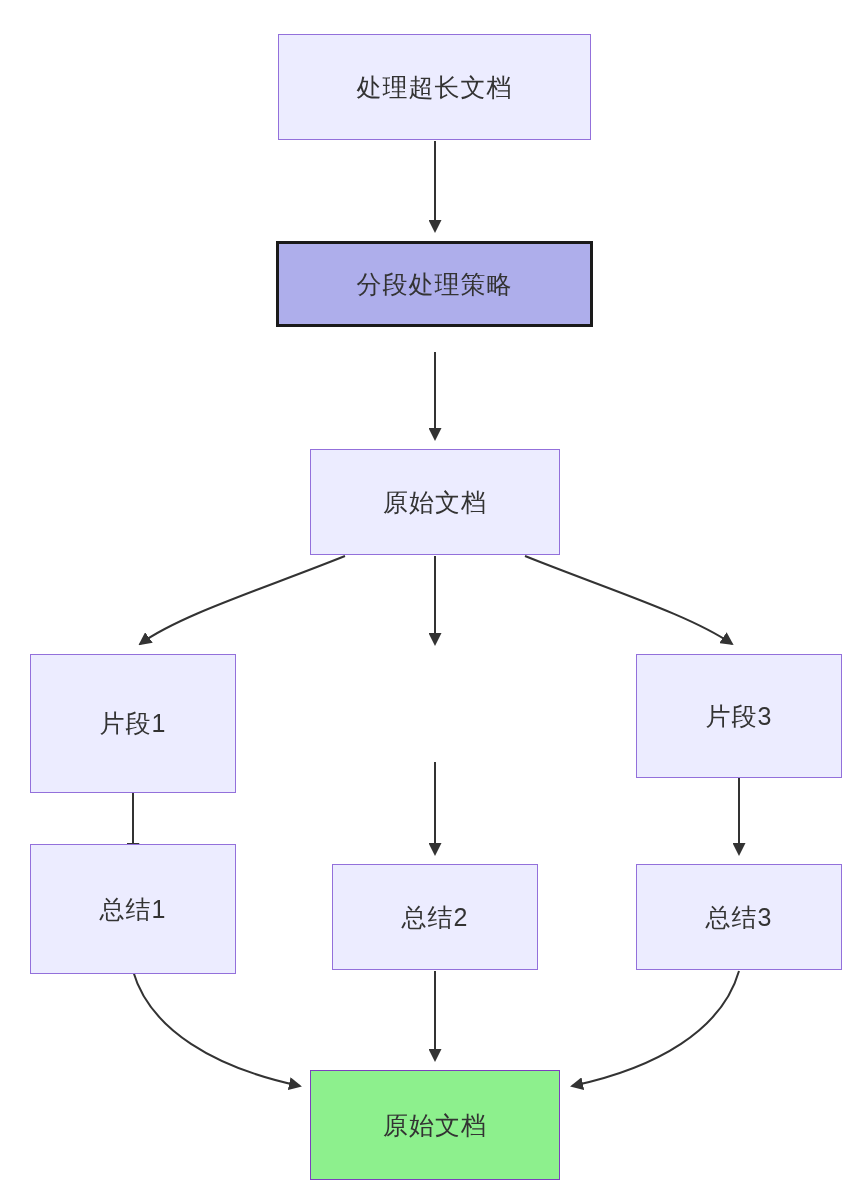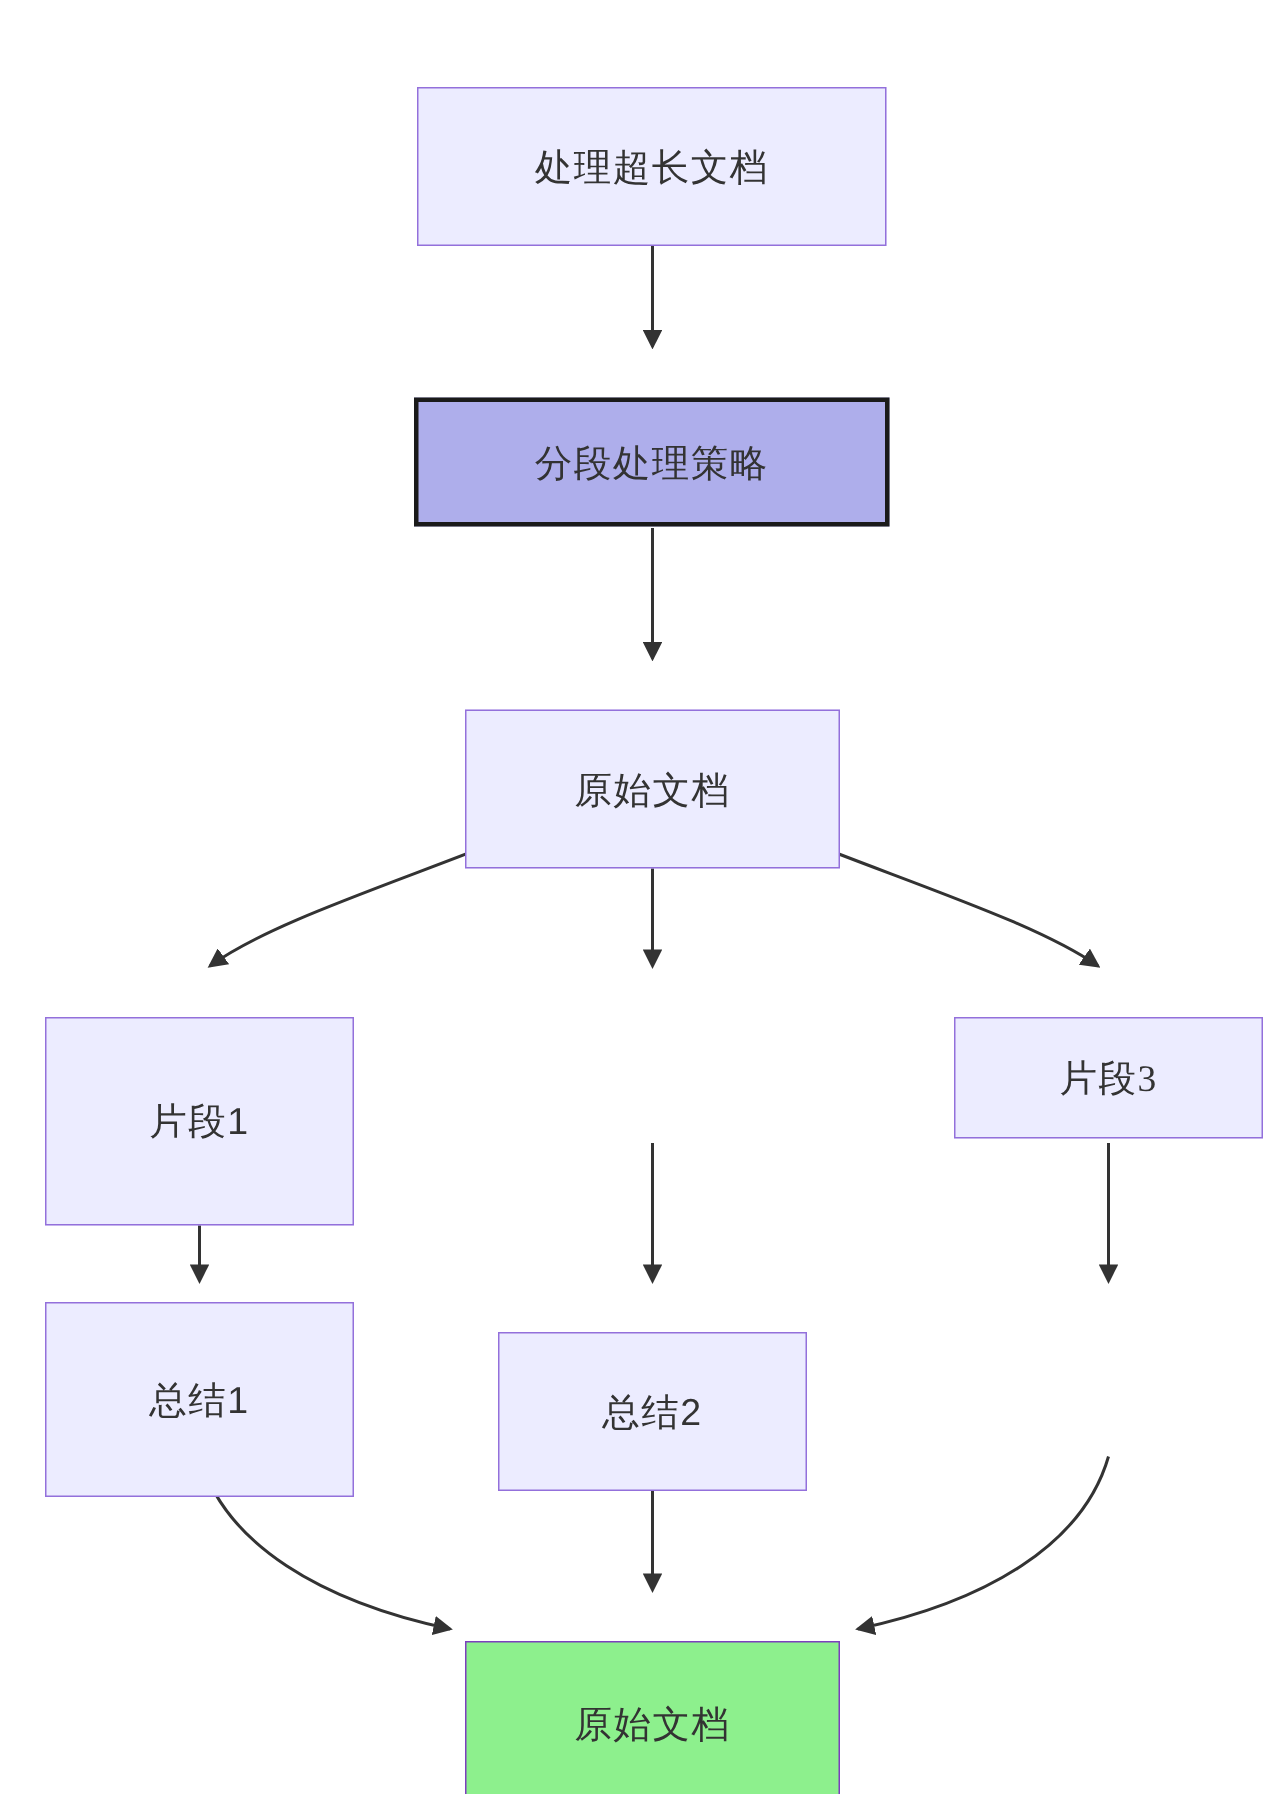--- a/index.html
+++ b/index.html
@@ -28,37 +28,36 @@
     display: flex;
     align-items: center;
     justify-content: center;
     box-sizing: border-box;
     background: #ececff;
     border: 1.5px solid #9370db;
     color: #333333;
     font-size: 25px;
     letter-spacing: 1px;
     text-align: center;
-    margin-top: 24px;
   }
   .node.highlight {
     background: #aeaeeb;
     border: 3px solid #1a1a1a;
   }
   .node.success {
     background: #8df08d;
     border: 1.5px solid #7c3fbe;
   }
   
   #node-start          { left: 278px; top: 34px;   width: 313px; height: 106px; }
   #node-strategy       { left: 276px; top: 241px;  width: 317px; height: 86px; }
   #node-source-doc     { left: 310px; top: 449px;  width: 250px; height: 106px; }
   #node-fragment-1     { left: 30px;  top: 654px;  width: 206px; height: 139px; }
   #node-fragment-2     { left: 332px; top: 654px;  width: 206px; height: 107px; }
-  #node-fragment-3     { left: 636px; top: 654px;  width: 206px; height: 81px; font-family: Liberation Serif, serif; }
+  #node-fragment-3     { left: 636px; top: 654px;  width: 206px; height: 124px; }
   #node-summary-1      { left: 30px;  top: 844px;  width: 206px; height: 130px; }
   #node-summary-2      { left: 332px; top: 864px;  width: 206px; height: 106px; }
   #node-summary-3      { left: 636px; top: 864px;  width: 206px; height: 106px; }
   #node-final-summary  { left: 310px; top: 1070px; width: 250px; height: 110px; }
 </style>
 </head>
 <body>
 
 <div class="canvas">
 
@@ -105,18 +104,21 @@
   </div>
 
   <div class="node" id="node-summary-1">
     <span>总结1</span>
   </div>
 
   <div class="node" id="node-summary-2">
     <span>总结2</span>
   </div>
 
+  <div class="node" id="node-summary-3">
+    <span>总结3</span>
+  </div>
 
   <div class="node success" id="node-final-summary">
     <span>原始文档</span>
   </div>
 
 </div>
 
 </body></html>

